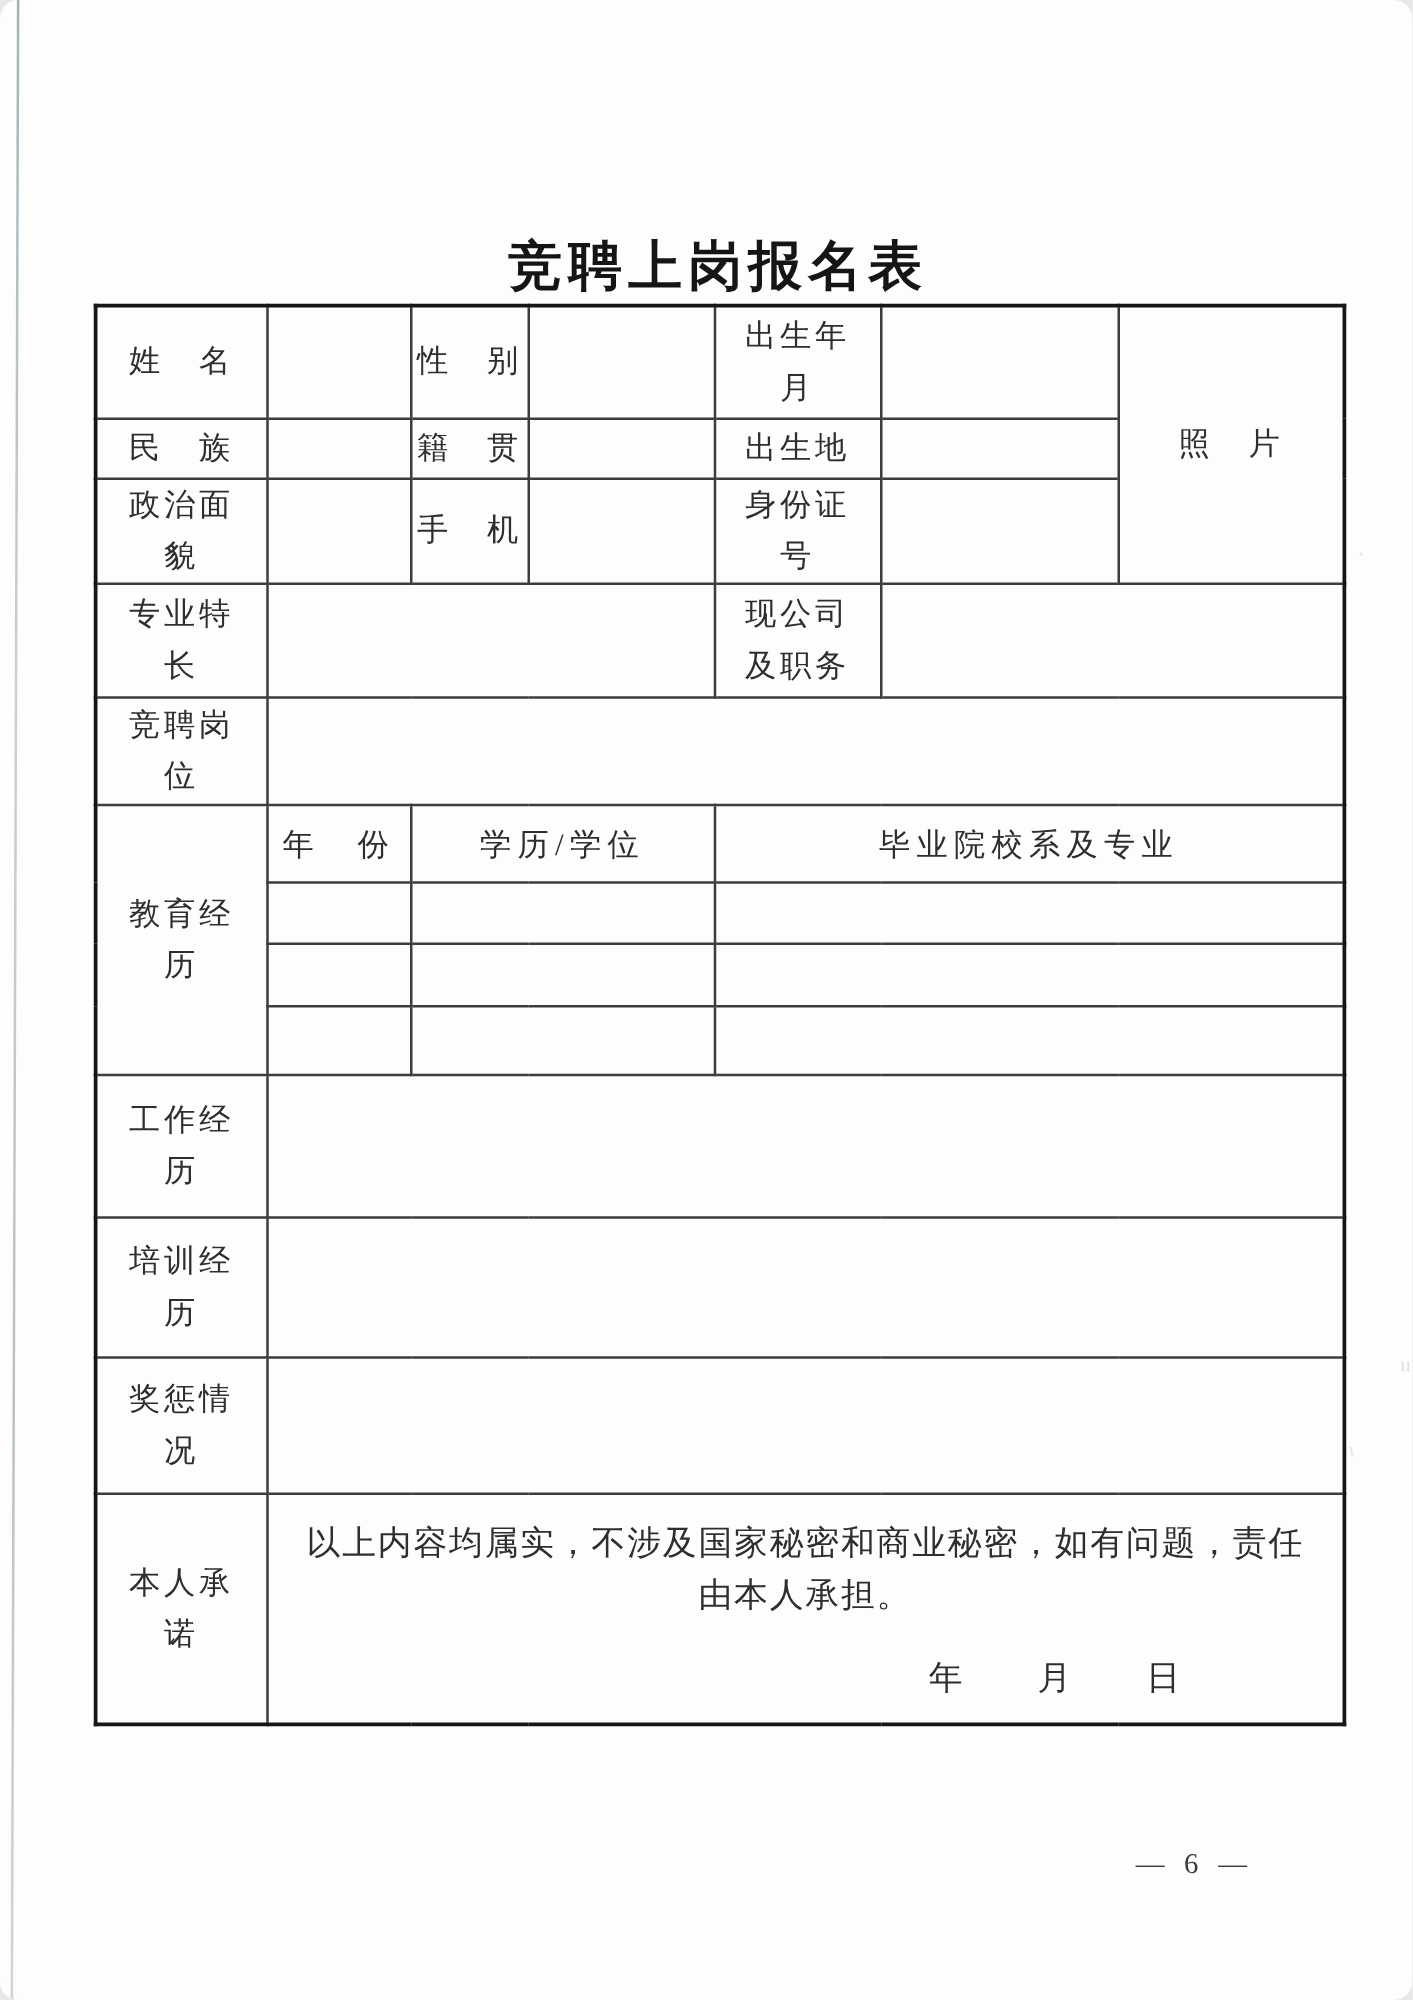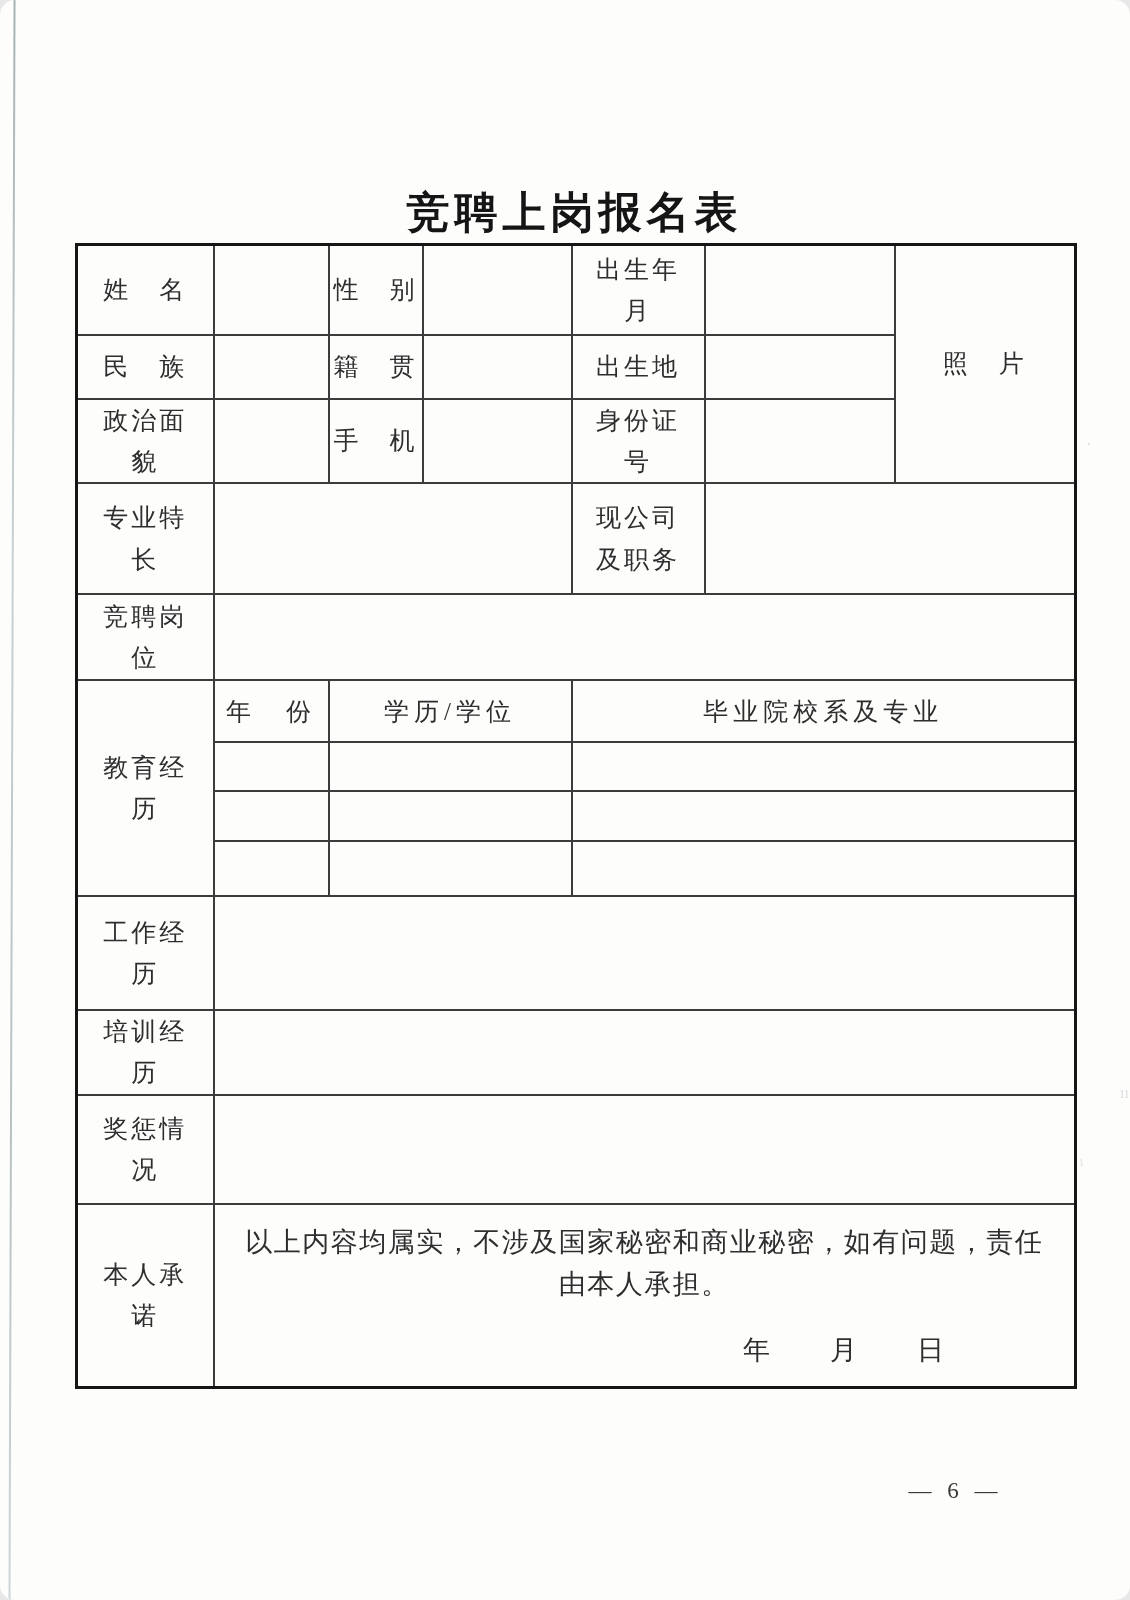--- a/index.html
+++ b/index.html
@@ -82,41 +82,41 @@
       <td class="lbl">姓　名</td>
       <td></td>
       <td class="lbl">性　别</td>
       <td></td>
       <td class="lbl">出生年
 月</td>
       <td></td>
       <td class="lbl" rowspan="3">照　片</td>
     </tr>
 
-    <tr style="height:64px">
+    <tr style="height:48px">
       <td class="lbl">民　族</td>
       <td></td>
       <td class="lbl">籍　贯</td>
       <td></td>
       <td class="lbl">出生地</td>
       <td></td>
     </tr>
 
     <tr style="height:82px">
       <td class="lbl">政治面
 貌</td>
       <td></td>
       <td class="lbl">手　机</td>
       <td></td>
       <td class="lbl">身份证
 号</td>
       <td></td>
     </tr>
 
-    <tr style="height:111px">
+    <tr style="height:91px">
       <td class="lbl">专业特
 长</td>
       <td colspan="3"></td>
       <td class="lbl">现公司
 及职务</td>
       <td colspan="2"></td>
     </tr>
 
     <tr style="height:86px">
       <td class="lbl">竞聘岗
@@ -147,21 +147,21 @@
       <td colspan="2"></td>
       <td colspan="3"></td>
     </tr>
 
     <tr style="height:114px">
       <td class="lbl">工作经
 历</td>
       <td colspan="6"></td>
     </tr>
 
-    <tr style="height:84px">
+    <tr style="height:112px">
       <td class="lbl">培训经
 历</td>
       <td colspan="6"></td>
     </tr>
 
     <tr style="height:109px">
       <td class="lbl">奖惩情
 况</td>
       <td colspan="6"></td>
     </tr>

